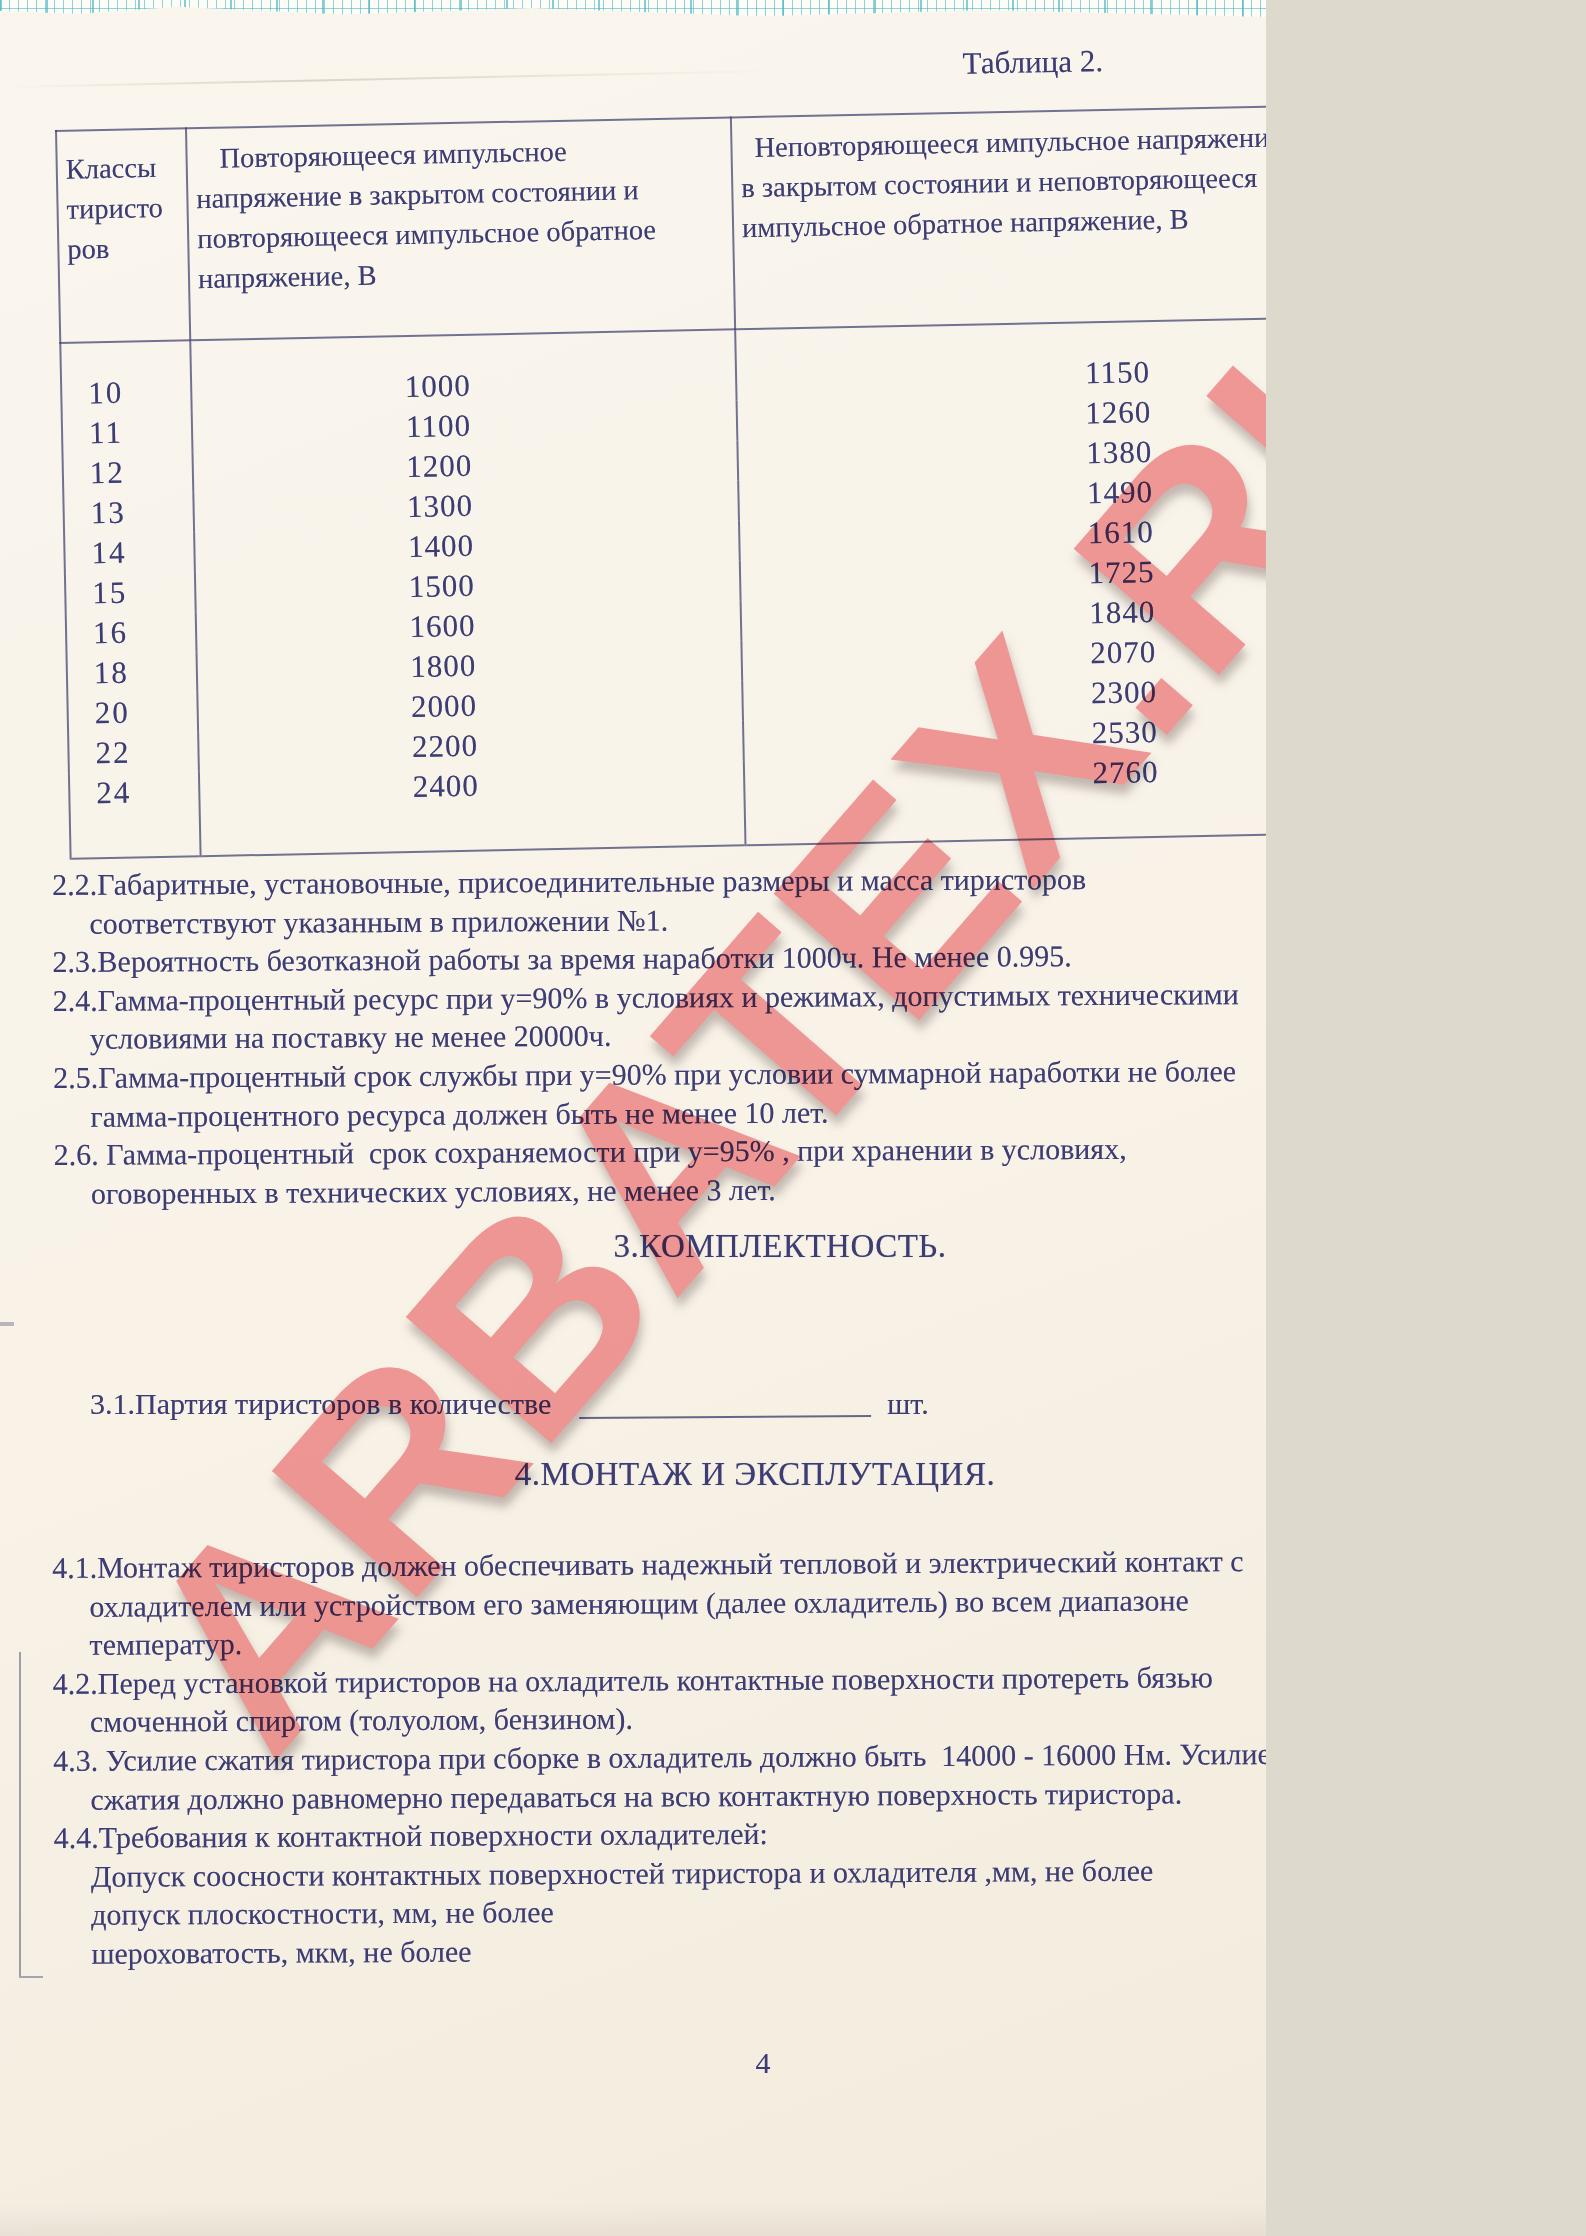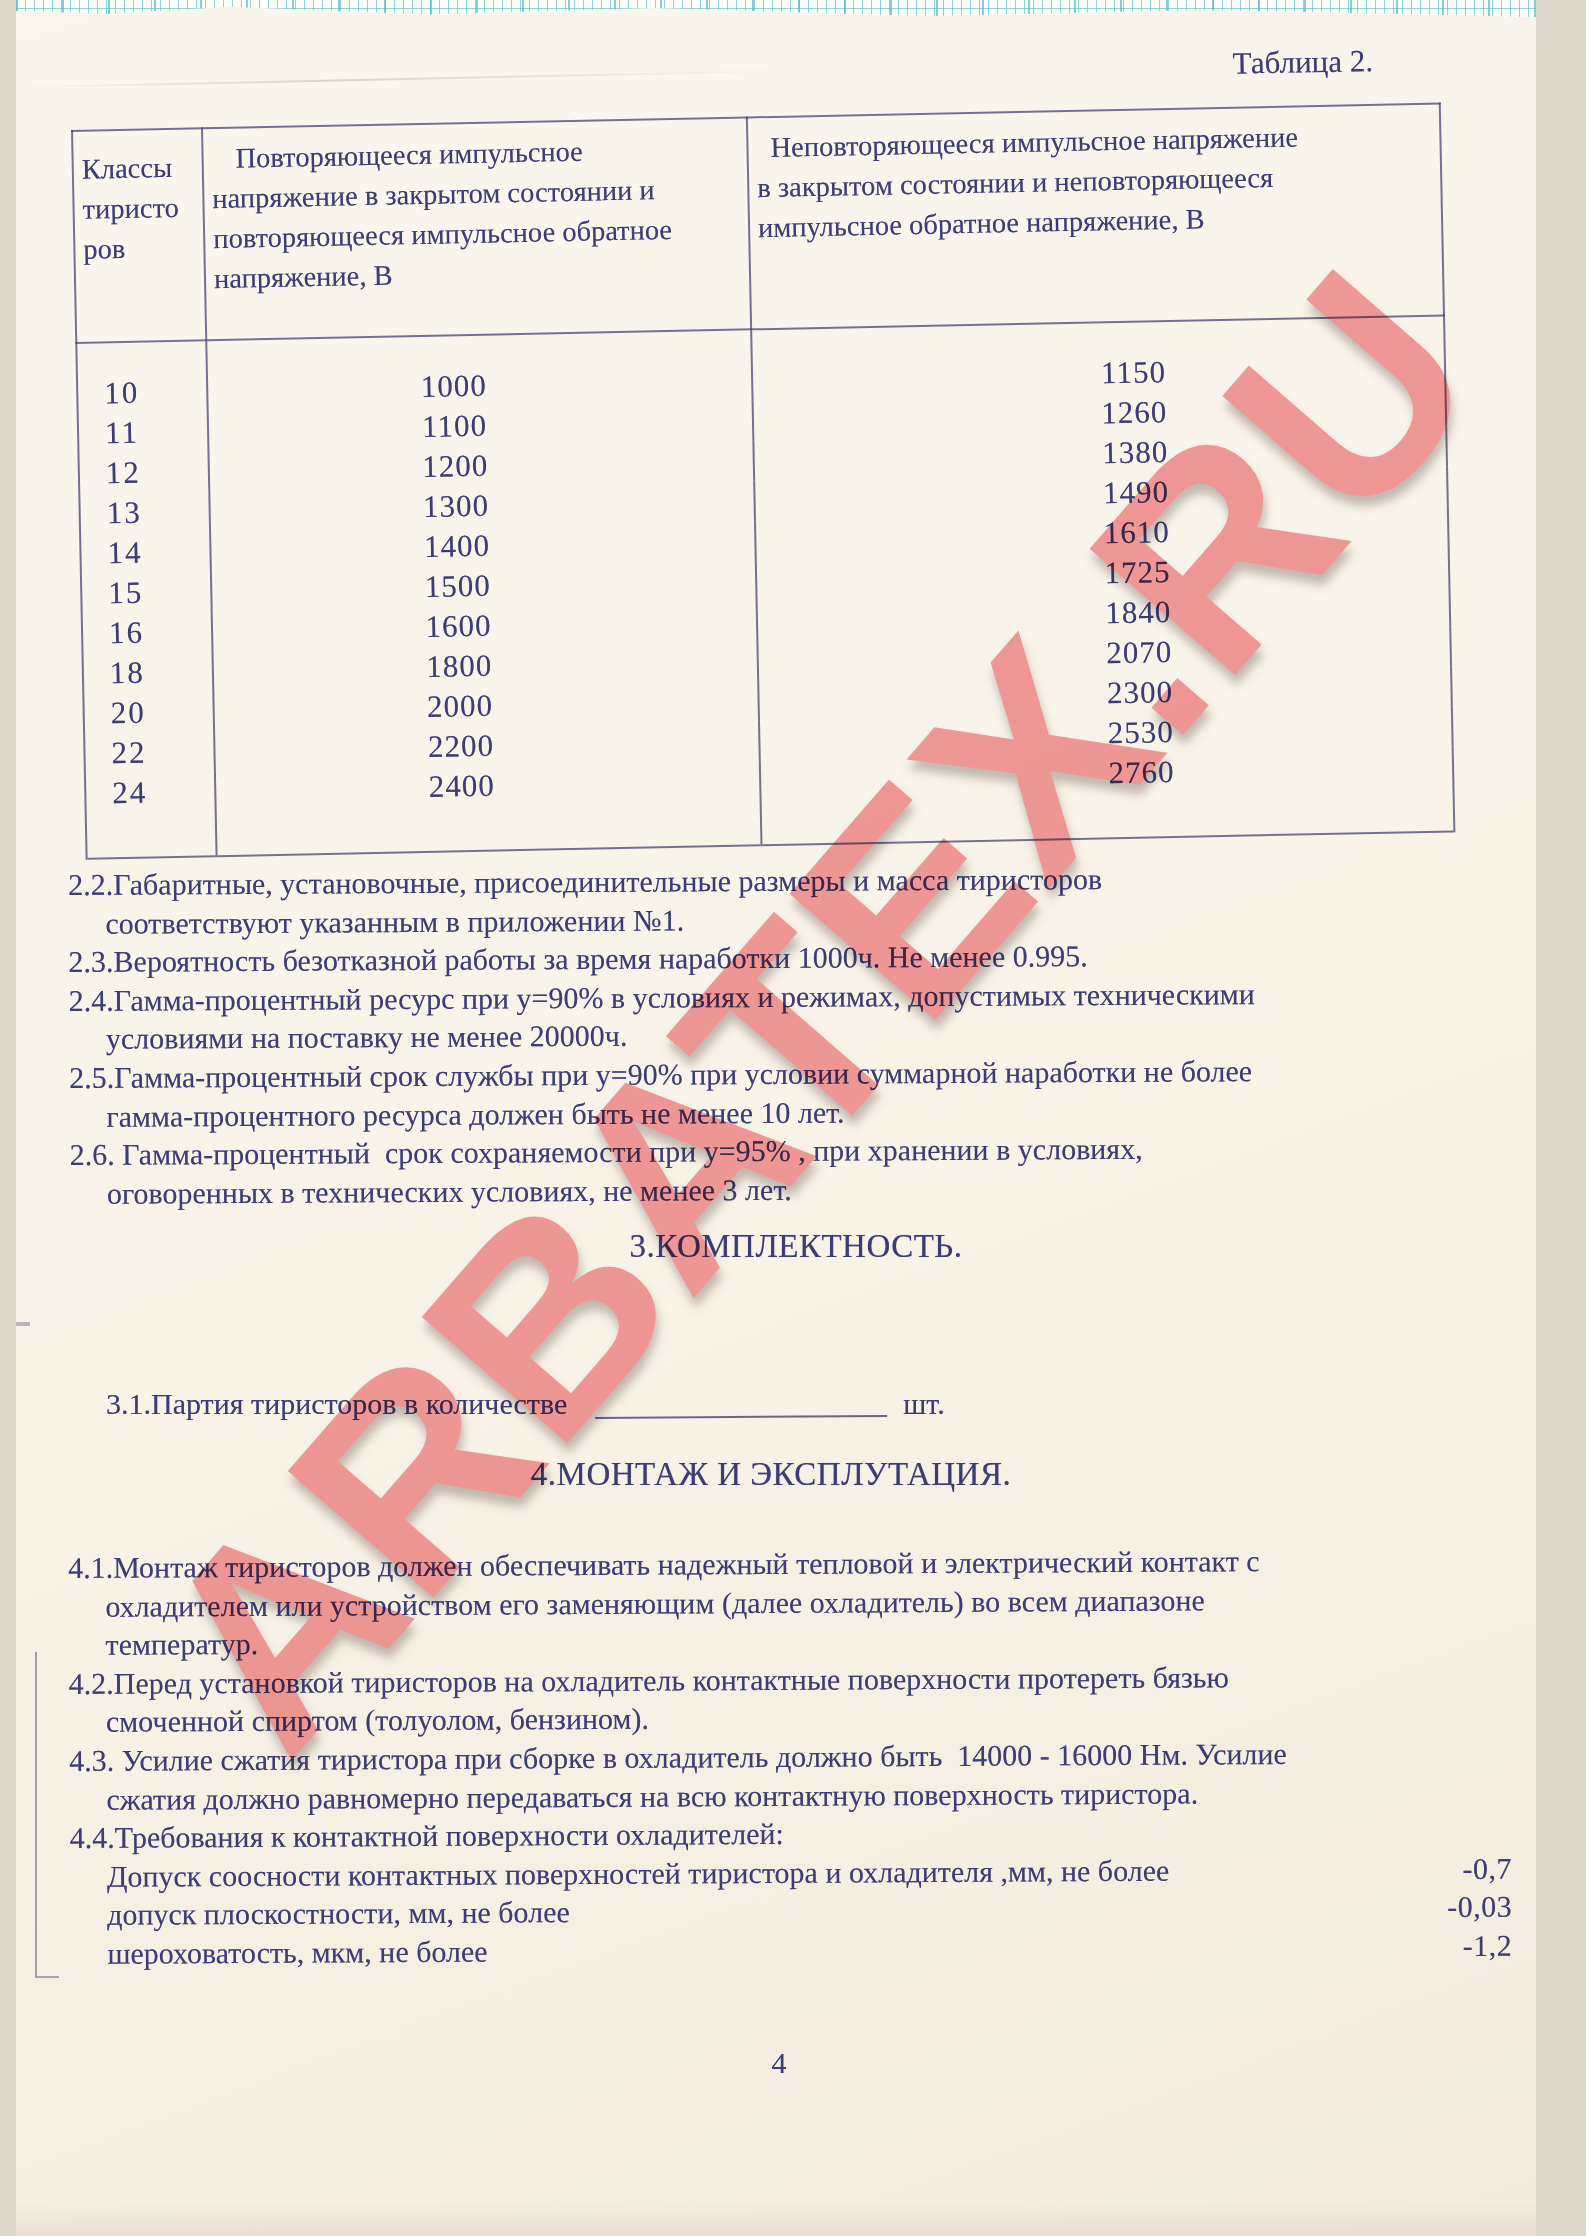--- a/index.html
+++ b/index.html
@@ -2,24 +2,23 @@
 <html><head>
 <meta charset="utf-8">
 <style>
   html,body{margin:0;padding:0;}
   body{
     width:1586px;height:2236px;
     font-family:"Liberation Serif","DejaVu Serif",serif;
     background:#ded9cd;
   }
   .page{
-    position:relative;width:1520px;height:2236px;overflow:hidden;
+    position:relative;width:1266px;height:2236px;overflow:hidden;
     background:linear-gradient(160deg,#faf6ee 0%,#f8f2e7 55%,#f2ebdd 100%);
     color:#3d3d75;
-    margin-left:16px;
   }
   
   .grid-strip{
     position:absolute;left:0;top:0;width:100%;height:18px;
     background-color:#fdfcf7;
     background-image:
       repeating-linear-gradient(90deg, rgba(70,185,200,.6) 0 1px, transparent 1px 9px),
       repeating-linear-gradient(0deg, rgba(70,185,200,.6) 0 1px, transparent 1px 9px),
       repeating-linear-gradient(90deg, rgba(35,165,185,.55) 0 2px, transparent 2px 46px);
     clip-path:polygon(0 0,100% 0,100% 95%,78% 55%,60% 90%,42% 45%,27% 80%,14% 38%,6% 78%,0 60%);

